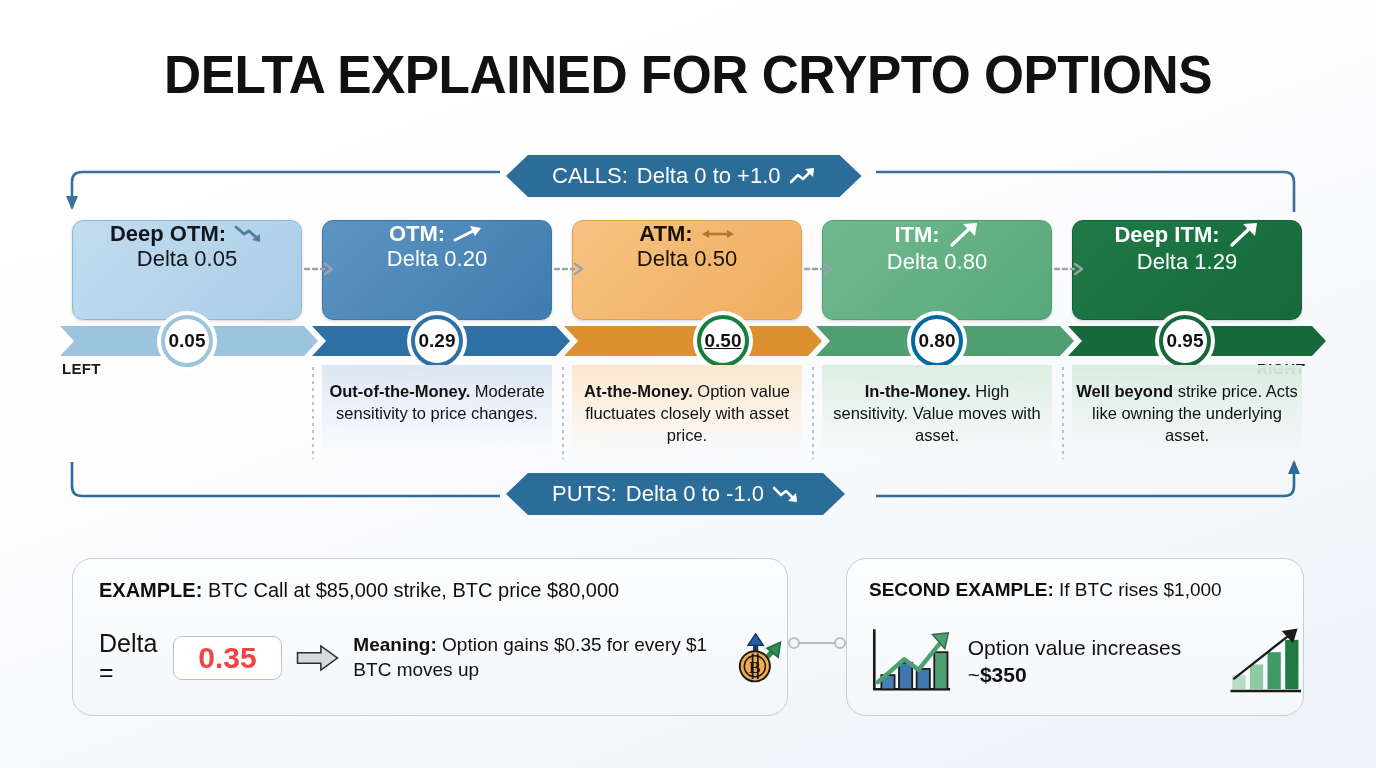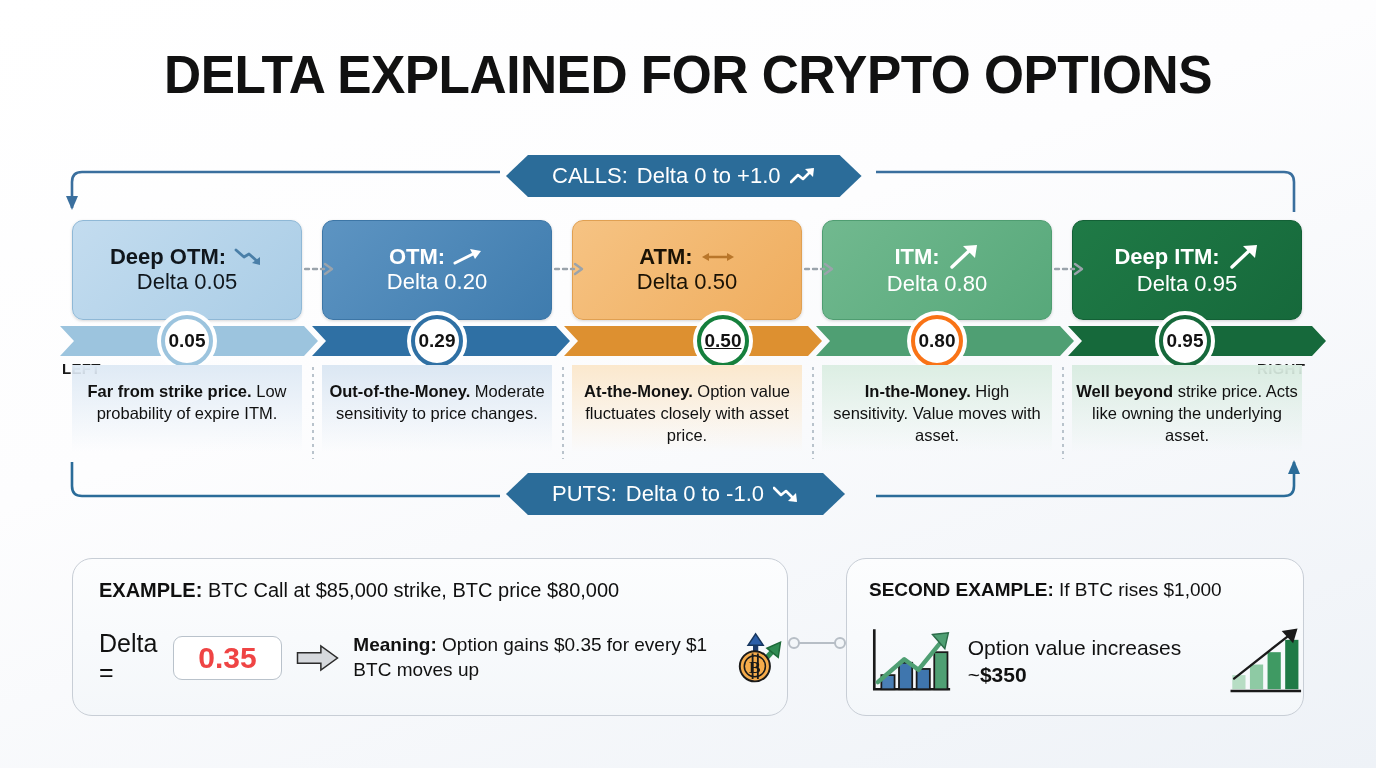--- a/index.html
+++ b/index.html
@@ -41,21 +41,21 @@
   .banner b { font-weight: 400; }
   .banner .lt { font-weight: 400; }
   #calls-banner { top: 155px; left: 506px; }
   #puts-banner  { top: 473px; left: 506px; }
 
   
   .cards { position: absolute; top: 220px; left: 72px; width: 1232px; height: 100px; }
   .card {
     position: absolute; top: 0; width: 230px; height: 100px;
     border-radius: 11px;
-    display: flex; flex-direction: column; align-items: center; justify-content: center;
+    display: flex; flex-direction: column; align-items: center; justify-content: flex-start;
     box-shadow: 0 1px 3px rgba(0,0,0,0.16);
     overflow: hidden;
   }
   .card .l1 { font-size: 22px; font-weight: 700; display: flex; align-items: center; gap: 8px; line-height: 1.15; }
   .card .l2 { font-size: 22px; font-weight: 400; line-height: 1.2; }
   .card-0 { left: 0px;    background: linear-gradient(135deg,#c3dcef,#aacde6); color:#10161c; border:1px solid #8fb8d6; }
   .card-1 { left: 250px;  background: linear-gradient(135deg,#5d94c2,#3f7cae); color:#ffffff; border:1px solid #3d76a6; }
   .card-2 { left: 500px;  background: linear-gradient(135deg,#f6c383,#efad5e); color:#1a1205; border:1px solid #e0a052; }
   .card-3 { left: 750px;  background: linear-gradient(135deg,#71b98f,#57a87a); color:#ffffff; border:1px solid #4f9d71; }
   .card-4 { left: 1000px; background: linear-gradient(135deg,#1f7a46, #16693b); color:#ffffff; border:1px solid #136036; }
@@ -82,21 +82,21 @@
 
   .marker {
     position: absolute; top: 315px; width: 52px; height: 52px; border-radius: 50%;
     background: #ffffff; display: flex; align-items: center; justify-content: center;
     font-size: 19px; font-weight: 700; color: #121212;
     box-shadow: 0 0 0 4px #ffffff;
   }
   .mk-0 { left: 161px; border: 4px solid #9cc4de; }
   .mk-1 { left: 411px; border: 4px solid #2f70a4; }
   .mk-2 { left: 697px; border: 4px solid #15803d; text-decoration: underline; }
-  .mk-3 { left: 911px; border: 4px solid #f97316; }
+  .mk-3 { left: 911px; border: 4px solid #0369a1; }
   .mk-4 { left: 1159px; border: 4px solid #16693b; }
 
   .endlabel { position: absolute; top: 360px; font-size: 15px; font-weight: 700; color: #1a1a1a; letter-spacing: 0.3px; }
   #end-left  { left: 62px; }
   #end-right { left: 1257px; }
 
   
   .descs { position: absolute; top: 365px; left: 72px; width: 1232px; height: 95px; }
   .desc {
     position: absolute; top: 0; width: 230px; height: 95px;
@@ -217,21 +217,21 @@
   </div>
 
   <div class="card card-4">
     <div class="l1">
       <span>Deep ITM:</span>
       <svg width="32" height="28" viewBox="0 0 32 28">
         <path d="M4 24 L22 7" fill="none" stroke="#fff" stroke-width="3.4" stroke-linecap="round"></path>
         <path d="M15 3 L29 2 L27 15 Z" fill="#fff"></path>
       </svg>
     </div>
-    <div class="l2">Delta 0.95</div>
+    <div class="l2">Delta 1.29</div>
   </div>
 
   <div class="dotsep ds-0">
     <svg width="30" height="14" viewBox="0 0 30 14">
         <path d="M1 7 h4 M9 7 h4 M17 7 h3" stroke="#9aa3ab" stroke-width="2.4" stroke-linecap="round"></path>
         <path d="M21 2 L28 7 L21 12" fill="none" stroke="#9aa3ab" stroke-width="2.4" stroke-linecap="round" stroke-linejoin="round"></path>
       </svg>
   </div>
   <div class="dotsep ds-1">
     <svg width="30" height="14" viewBox="0 0 30 14">
@@ -264,24 +264,20 @@
 <div class="marker mk-0">0.05</div>
 <div class="marker mk-1">0.29</div>
 <div class="marker mk-2">0.50</div>
 <div class="marker mk-3">0.80</div>
 <div class="marker mk-4">0.95</div>
 
 <div class="endlabel" id="end-left">LEFT</div>
 <div class="endlabel" id="end-right">RIGHT</div>
 
 <div class="descs">
-  <div class="desc d-0">
-    <b>Far from strike price.</b>
-    <span>Low probability of expire ITM.</span>
-  </div>
   <div class="desc d-1">
     <b>Out-of-the-Money.</b>
     <span>Moderate sensitivity to price changes.</span>
   </div>
   <div class="desc d-2">
     <b>At-the-Money.</b>
     <span>Option value fluctuates closely with asset price.</span>
   </div>
   <div class="desc d-3">
     <b>In-the-Money.</b>

